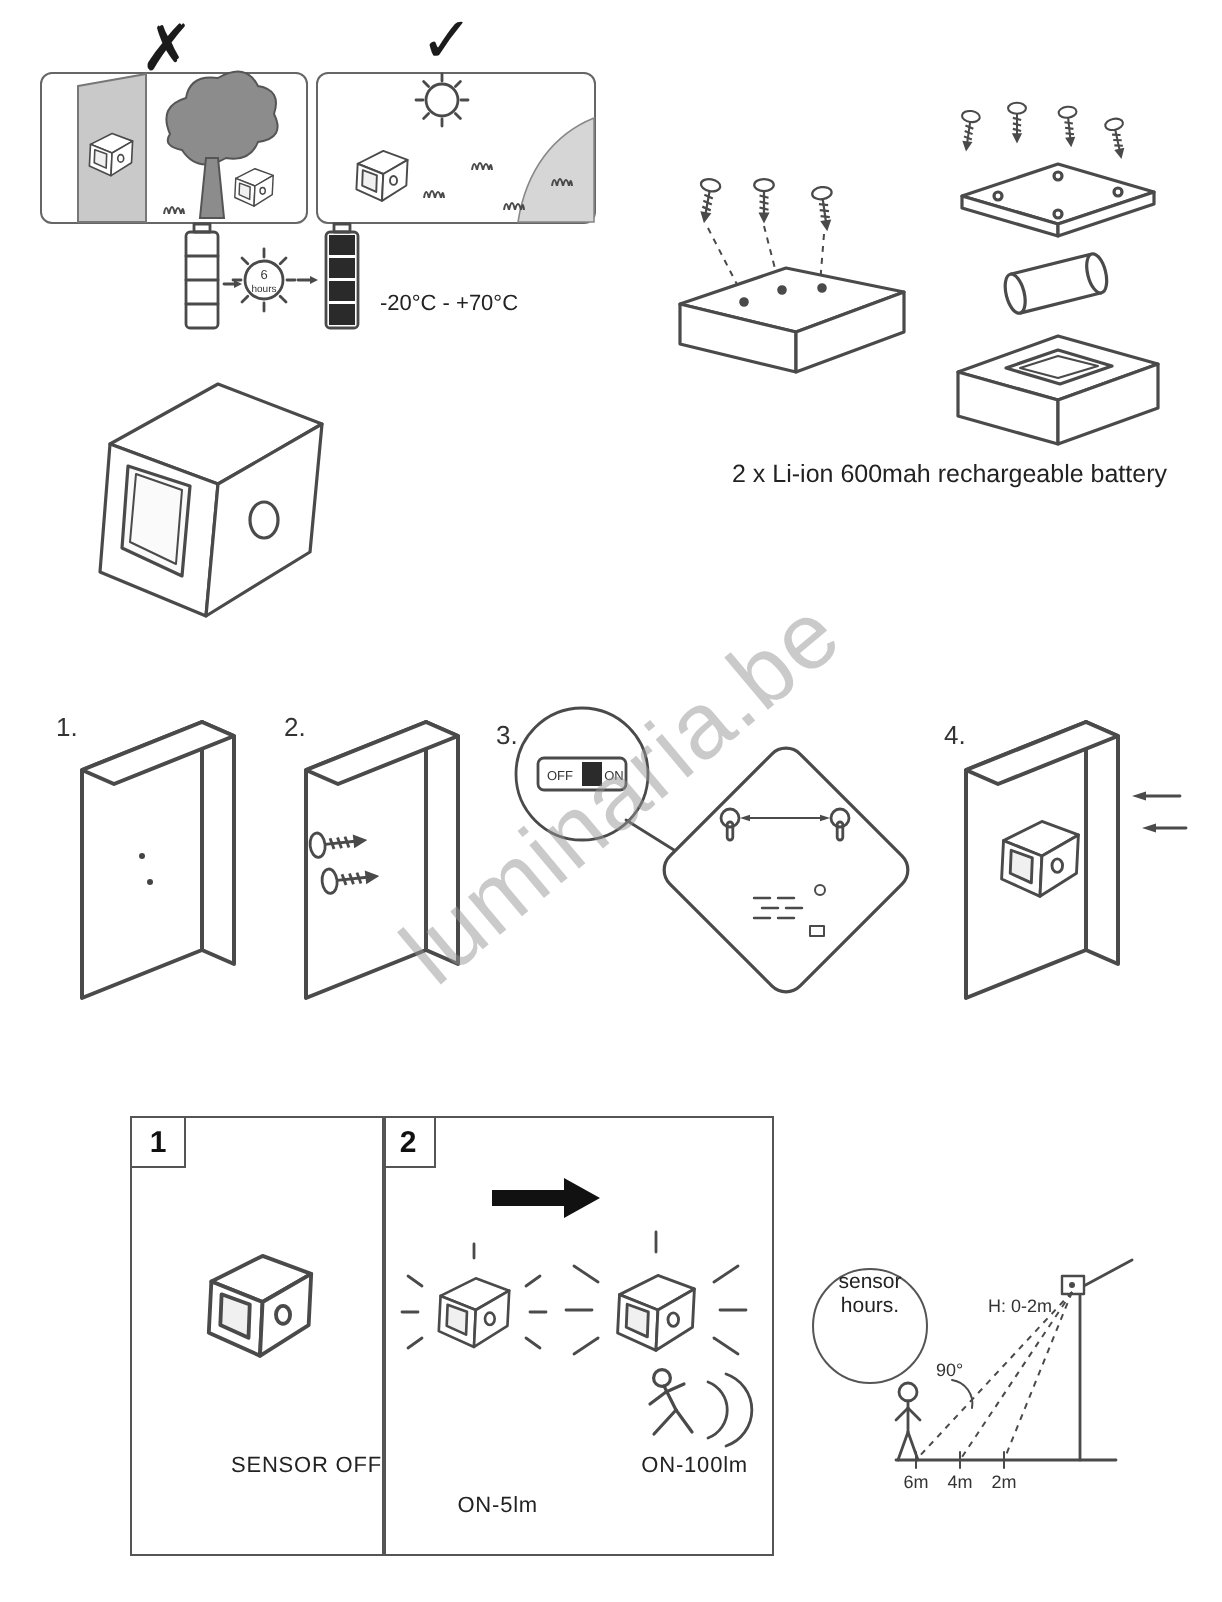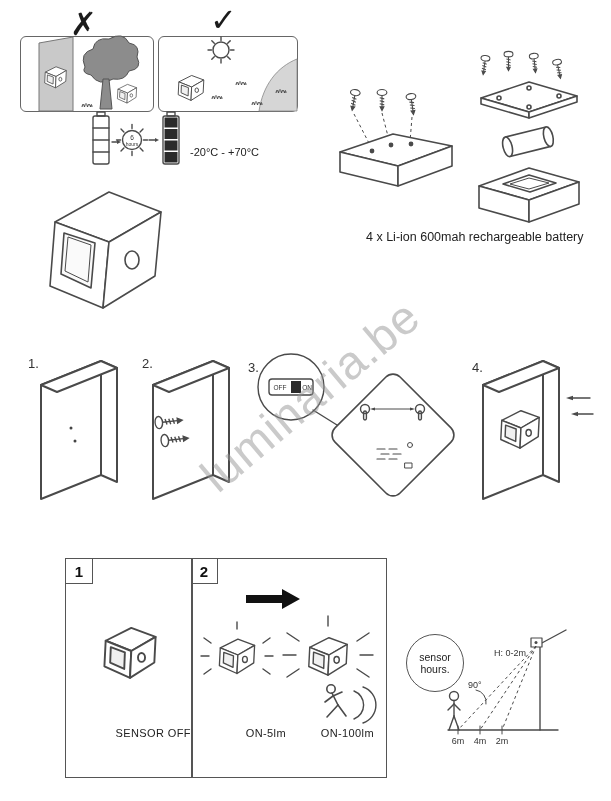--- a/index.html
+++ b/index.html
@@ -15,21 +15,21 @@
   .face{stroke:#4a4a4a;stroke-width:1.6;fill:#ffffff;stroke-linejoin:round;}
   .dash{stroke:#4a4a4a;stroke-width:1;fill:none;stroke-dasharray:3,3;}
   #watermark{font-size:47px;letter-spacing:1px;color:rgba(150,150,150,0.5);
              transform:rotate(-40deg);transform-origin:center;text-align:center;z-index:60;pointer-events:none;}
   #mode-table{border:1.6px solid #555;background:#fff;}
   .numbox{position:absolute;width:26px;height:24px;border-right:1.6px solid #555;border-bottom:1.6px solid #555;
           display:flex;align-items:center;justify-content:center;font-weight:bold;font-size:15px;color:#111;}
   .divider{position:absolute;left:125px;top:0;bottom:0;width:1.6px;background:#555;}
   .modelabel{position:absolute;top:168px;text-align:right;font-size:11px;color:#222;letter-spacing:.4px;}
   #sensor-circle{border:1.4px solid #555;border-radius:50%;display:flex;flex-direction:column;
-                 align-items:center;justify-content:center;font-size:10.5px;line-height:1.15;color:#222;}
+                 align-items:center;justify-content:flex-start;font-size:10.5px;line-height:1.15;color:#222;}
   #battery-note{font-size:12.5px;color:#222;}
   #temp-text{font-size:11px;color:#222;text-align:center;}
 </style>
 </head>
 <body>
 
 <svg width="0" height="0" style="position:absolute" aria-hidden="true">
   <defs>
     <symbol id="lamp-sym" viewBox="0 0 100 100">
       <g fill="#ffffff" stroke="#4a4a4a" stroke-width="3" stroke-linejoin="round">
@@ -200,21 +200,21 @@
     </g>
     <g class="face">
       <polygon points="14,136 64,118 114,132 64,150"></polygon>
       <polygon points="14,136 64,150 64,172 14,158"></polygon>
       <polygon points="114,132 64,150 64,172 114,154"></polygon>
       <polygon points="38,134 64,125 91,133 65,142" fill="none"></polygon>
       <polygon points="45,134 64,128 84,133 64,139" fill="none" stroke-width="1"></polygon>
     </g>
   </svg>
 
-  <div class="abs" id="battery-note" style="left:366px;top:230px;width:240px;">4 x Li-ion 600mah rechargeable battery</div>
+  <div class="abs" id="battery-note" style="left:366px;top:230px;width:240px;">2 x Li-ion 600mah rechargeable battery</div>
 
   <div class="abs steplabel" style="left:28px;top:356px;">1.</div>
   <svg class="abs" style="left:38px;top:352px;" width="85" height="155" viewBox="0 0 85 155">
     <use href="#wall-sym" x="0" y="0" width="85" height="155"></use>
     <circle cx="33" cy="76" r="1.5" fill="#444"></circle>
     <circle cx="37" cy="89" r="1.5" fill="#444"></circle>
   </svg>
 
   <div class="abs steplabel" style="left:142px;top:356px;">2.</div>
   <svg class="abs" style="left:150px;top:352px;" width="85" height="155" viewBox="0 0 85 155">
@@ -318,21 +318,21 @@
         <line x1="15" y1="15" x2="24" y2="11"></line>
           <line x1="15" y1="15" x2="7" y2="21"></line>
         <line x1="20" y1="24" x2="9" y2="36"></line>
           <line x1="20" y1="24" x2="28" y2="35"></line>
       </g>
       <g class="ln">
         <path d="M 36 10 a 15 15 0 0 1 0 28"></path>
         <path d="M 45 6 a 19 19 0 0 1 0 36"></path>
       </g>
     </svg>
-    <div class="modelabel" style="left:125px;width:95px;">ON-5lm</div>
+    <div class="modelabel" style="left:108px;width:95px;margin-top:20px;">ON-5lm</div>
     <div class="modelabel" style="left:218px;width:90px;">ON-100lm</div>
   </div>
 
   <div class="abs" id="sensor-circle" style="left:406px;top:634px;width:56px;height:56px;">
     <span>sensor</span>
     <span>hours.</span>
   </div>
 
   <svg class="abs" style="left:438px;top:626px;" width="165" height="122" viewBox="0 0 165 122">
     <line x1="10" y1="104" x2="120" y2="104" class="ln"></line>

